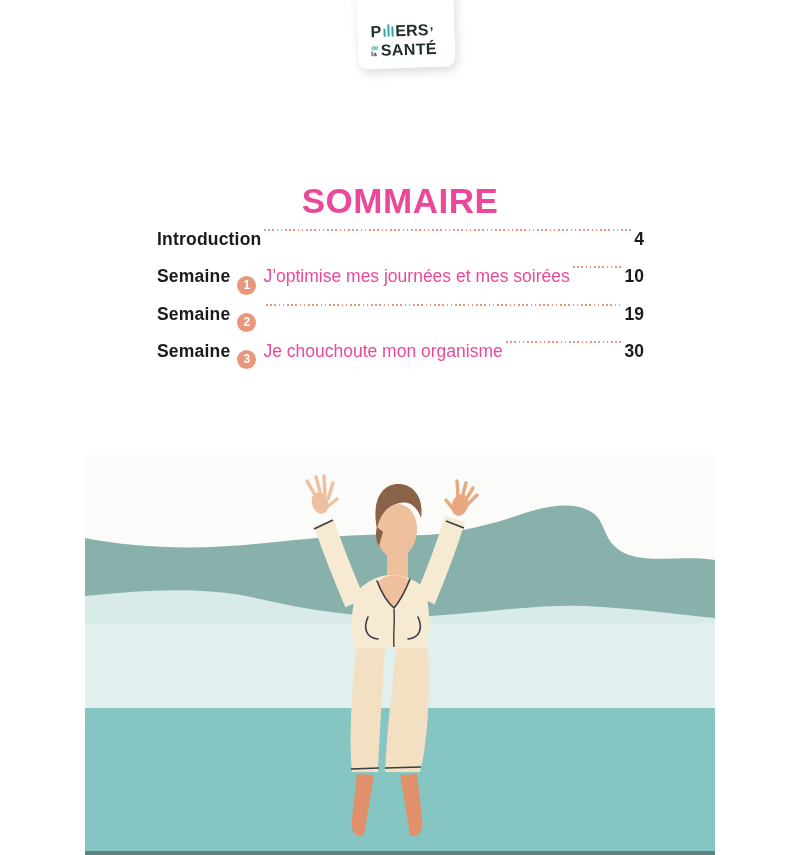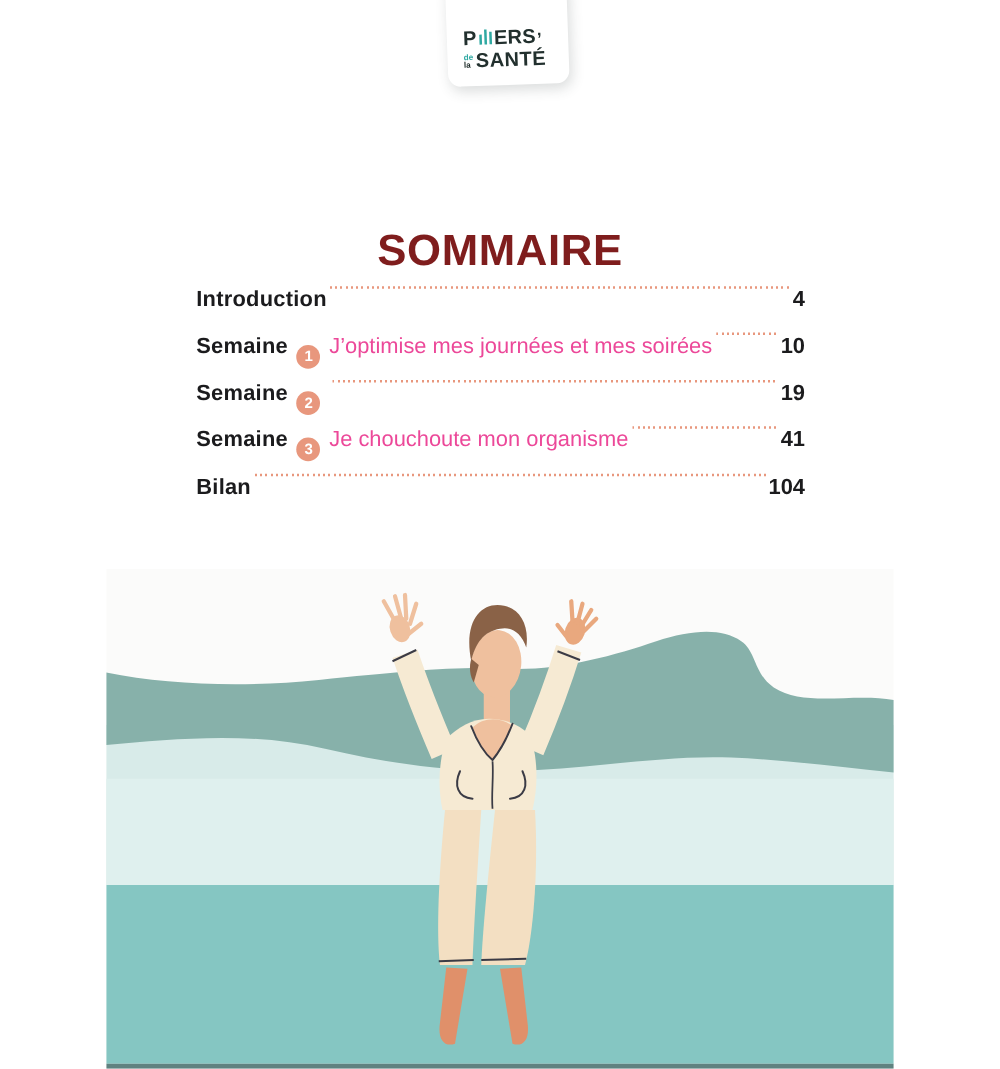--- a/index.html
+++ b/index.html
@@ -30,21 +30,21 @@
   .logo-line2{display:flex;align-items:center;margin-top:1px;}
   .logo-small{display:inline-flex;flex-direction:column;font-size:6.5px;line-height:6.5px;font-weight:700;margin-right:2px;}
   .logo-small .de{color:#2FA9A2;}
   .logo-small .la{color:#22302E;}
   .logo-sante{font-size:16px;font-weight:800;color:#22302E;letter-spacing:.4px;}
 
   
   .sommaire{
     position:absolute;top:181px;left:0;width:100%;
     text-align:center;font-size:35px;font-weight:800;
-    letter-spacing:.5px;color:#7f1d1d;
+    letter-spacing:.5px;color:#ec4899;
   }
 
   
   .toc{position:absolute;left:157px;top:229px;width:487px;}
   .toc-row{
     display:flex;align-items:flex-start;height:37.4px;
     font-size:17.5px;color:#232325;cursor:pointer;
   }
   .toc-label{font-weight:700;color:#1B1B1D;letter-spacing:.2px;white-space:nowrap;}
   .toc-badge{
@@ -119,28 +119,23 @@
       <span class="toc-page">19</span>
     </div>
 
     <div class="toc-row">
       <span class="toc-label">Semaine</span>
       <span class="toc-badge">
           <span>3</span>
         </span>
       <span class="toc-desc">Je chouchoute mon organisme</span>
       <span class="toc-leader"></span>
-      <span class="toc-page">41</span>
+      <span class="toc-page">30</span>
     </div>
 
-    <div class="toc-row">
-      <span class="toc-label">Bilan</span>
-      <span class="toc-leader"></span>
-      <span class="toc-page">104</span>
-    </div>
 
   </div>
 
   <div class="illustration">
     <svg viewBox="0 0 630 400" preserveAspectRatio="none">
 
       <rect x="0" y="0" width="630" height="400" fill="#FBFBFA"></rect>
       <rect x="0" y="125" width="630" height="128" fill="#D8EBE9"></rect>
       <rect x="0" y="168" width="630" height="85" fill="#DFF0EE"></rect>
       <rect x="0" y="253" width="630" height="143" fill="#85C6C2"></rect>

